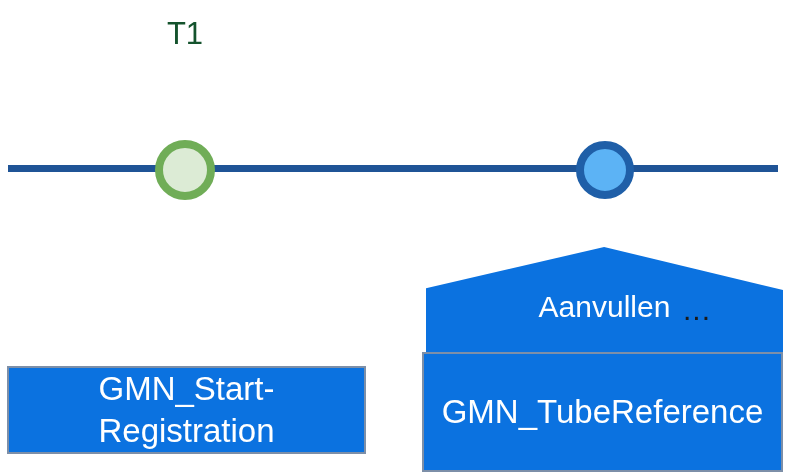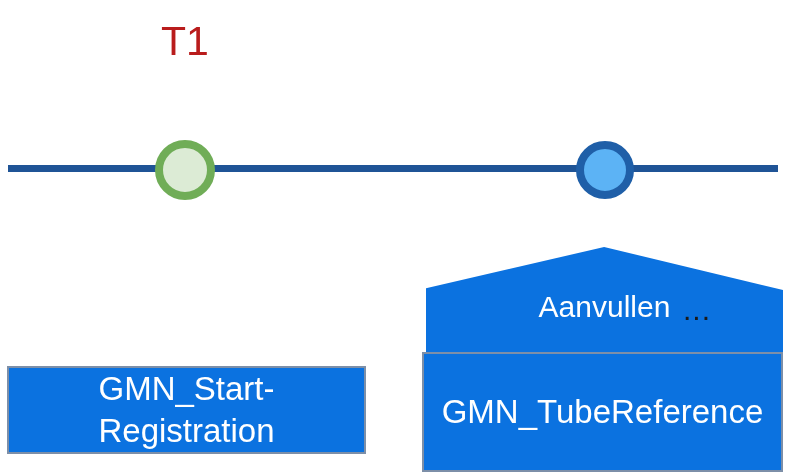--- a/index.html
+++ b/index.html
@@ -29,25 +29,24 @@
     height: 7px;
     background: #1F5496;
   }
 
   
   .tp-label {
     position: absolute;
     top: 16px;
     width: 120px;
     text-align: center;
-    font-size: 41px;
+    font-size: 31px;
     line-height: 36px;
-    color: #b91c1c;
+    color: #14532d;
     letter-spacing: 0px;
-    margin-top: 7px;
   }
   .tp-label.t1 { left: 125px; }
   .tp-label.t2 { left: 545px; }
 
   
   .marker {
     position: absolute;
     border-radius: 50%;
     box-sizing: border-box;
   }

